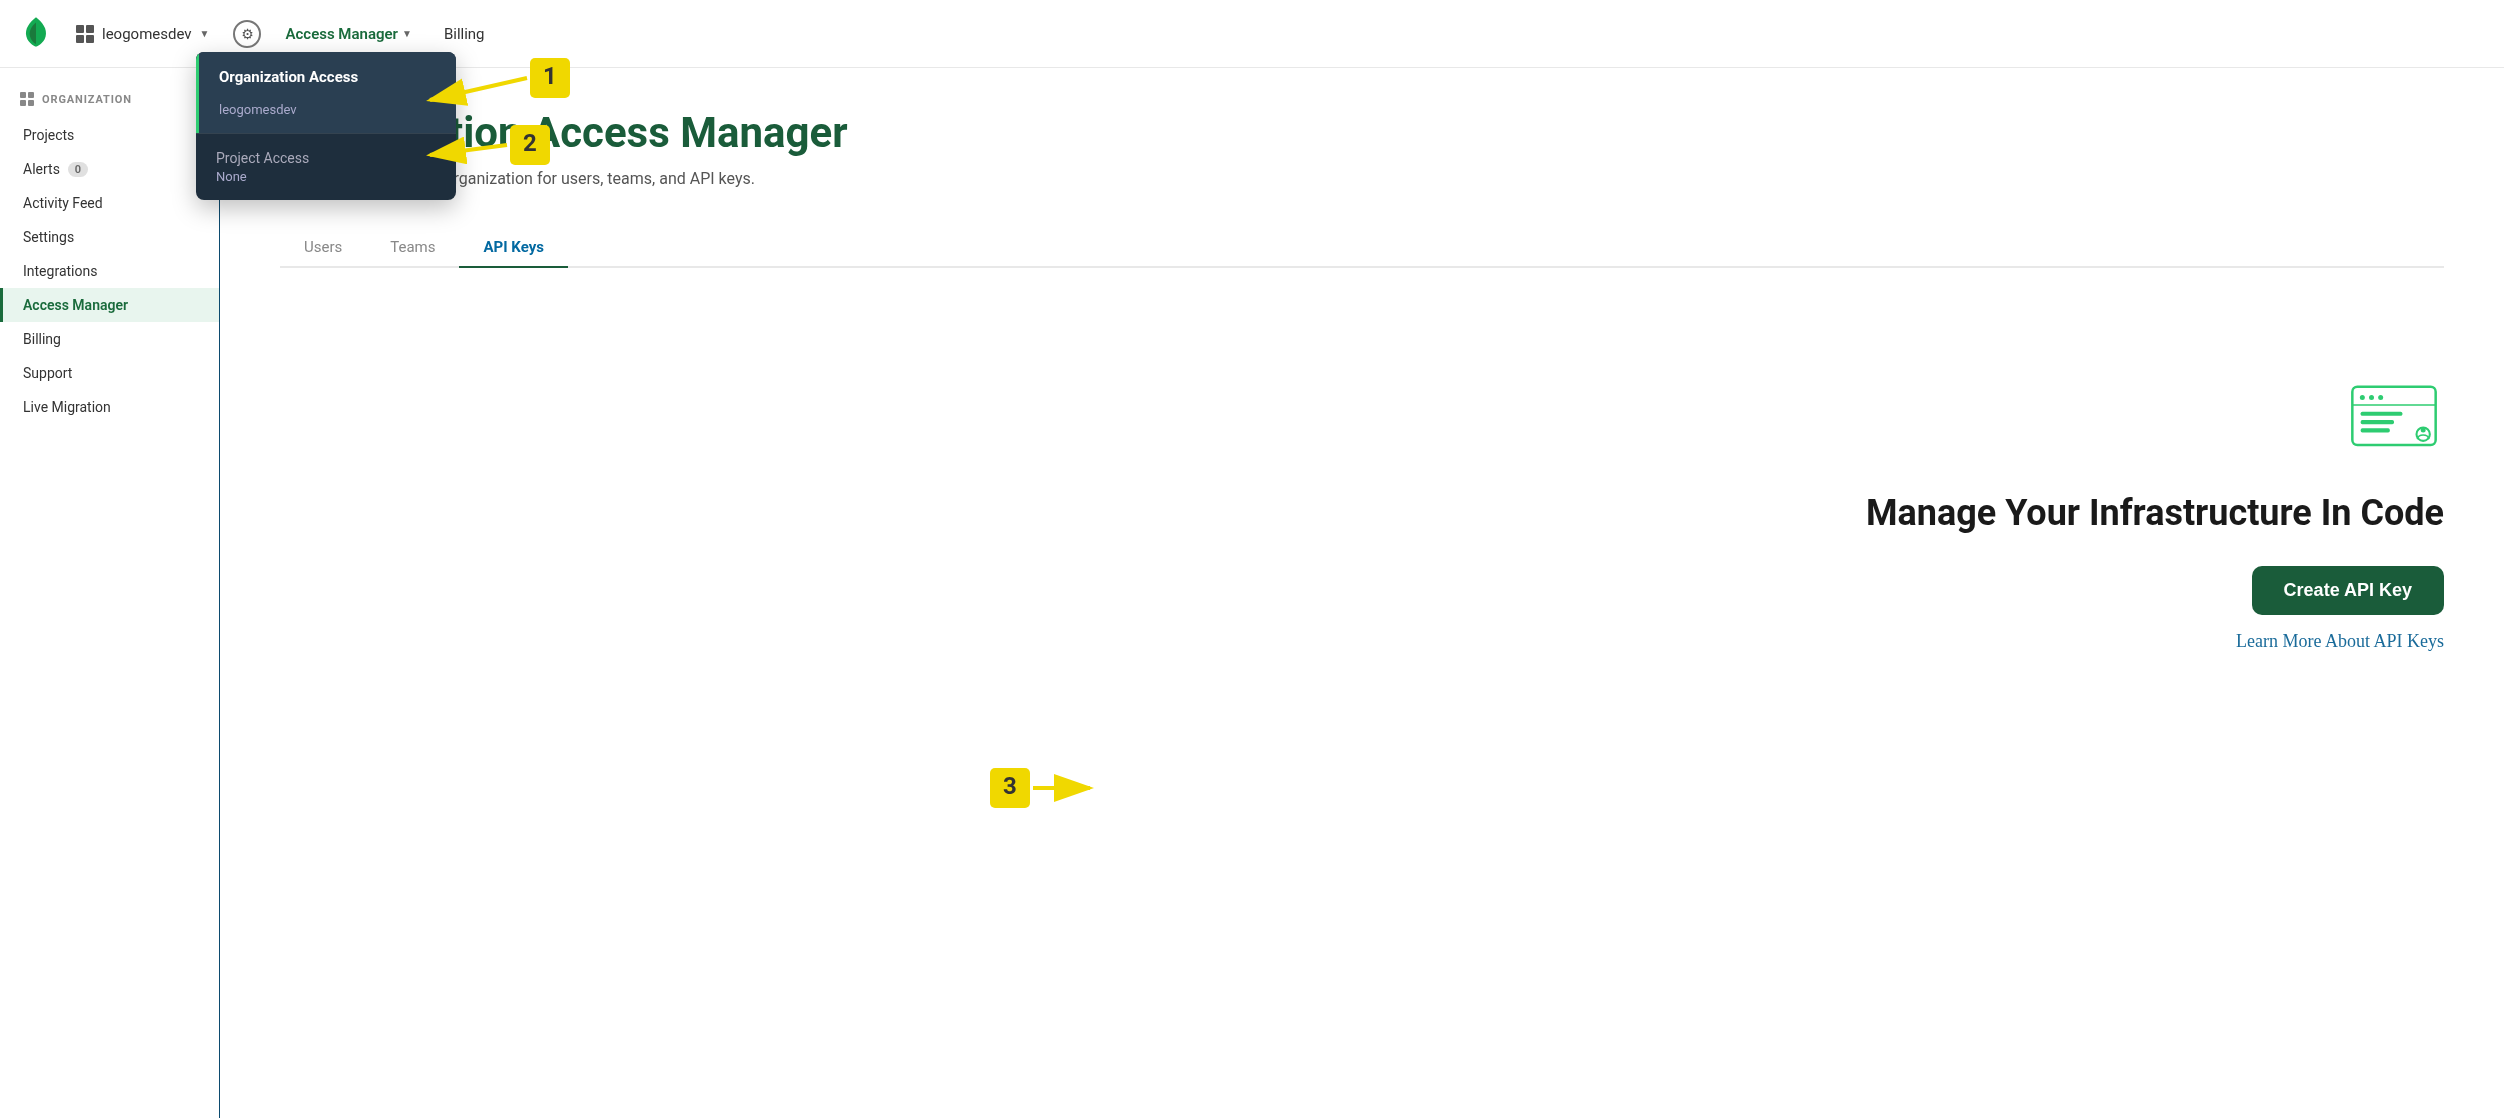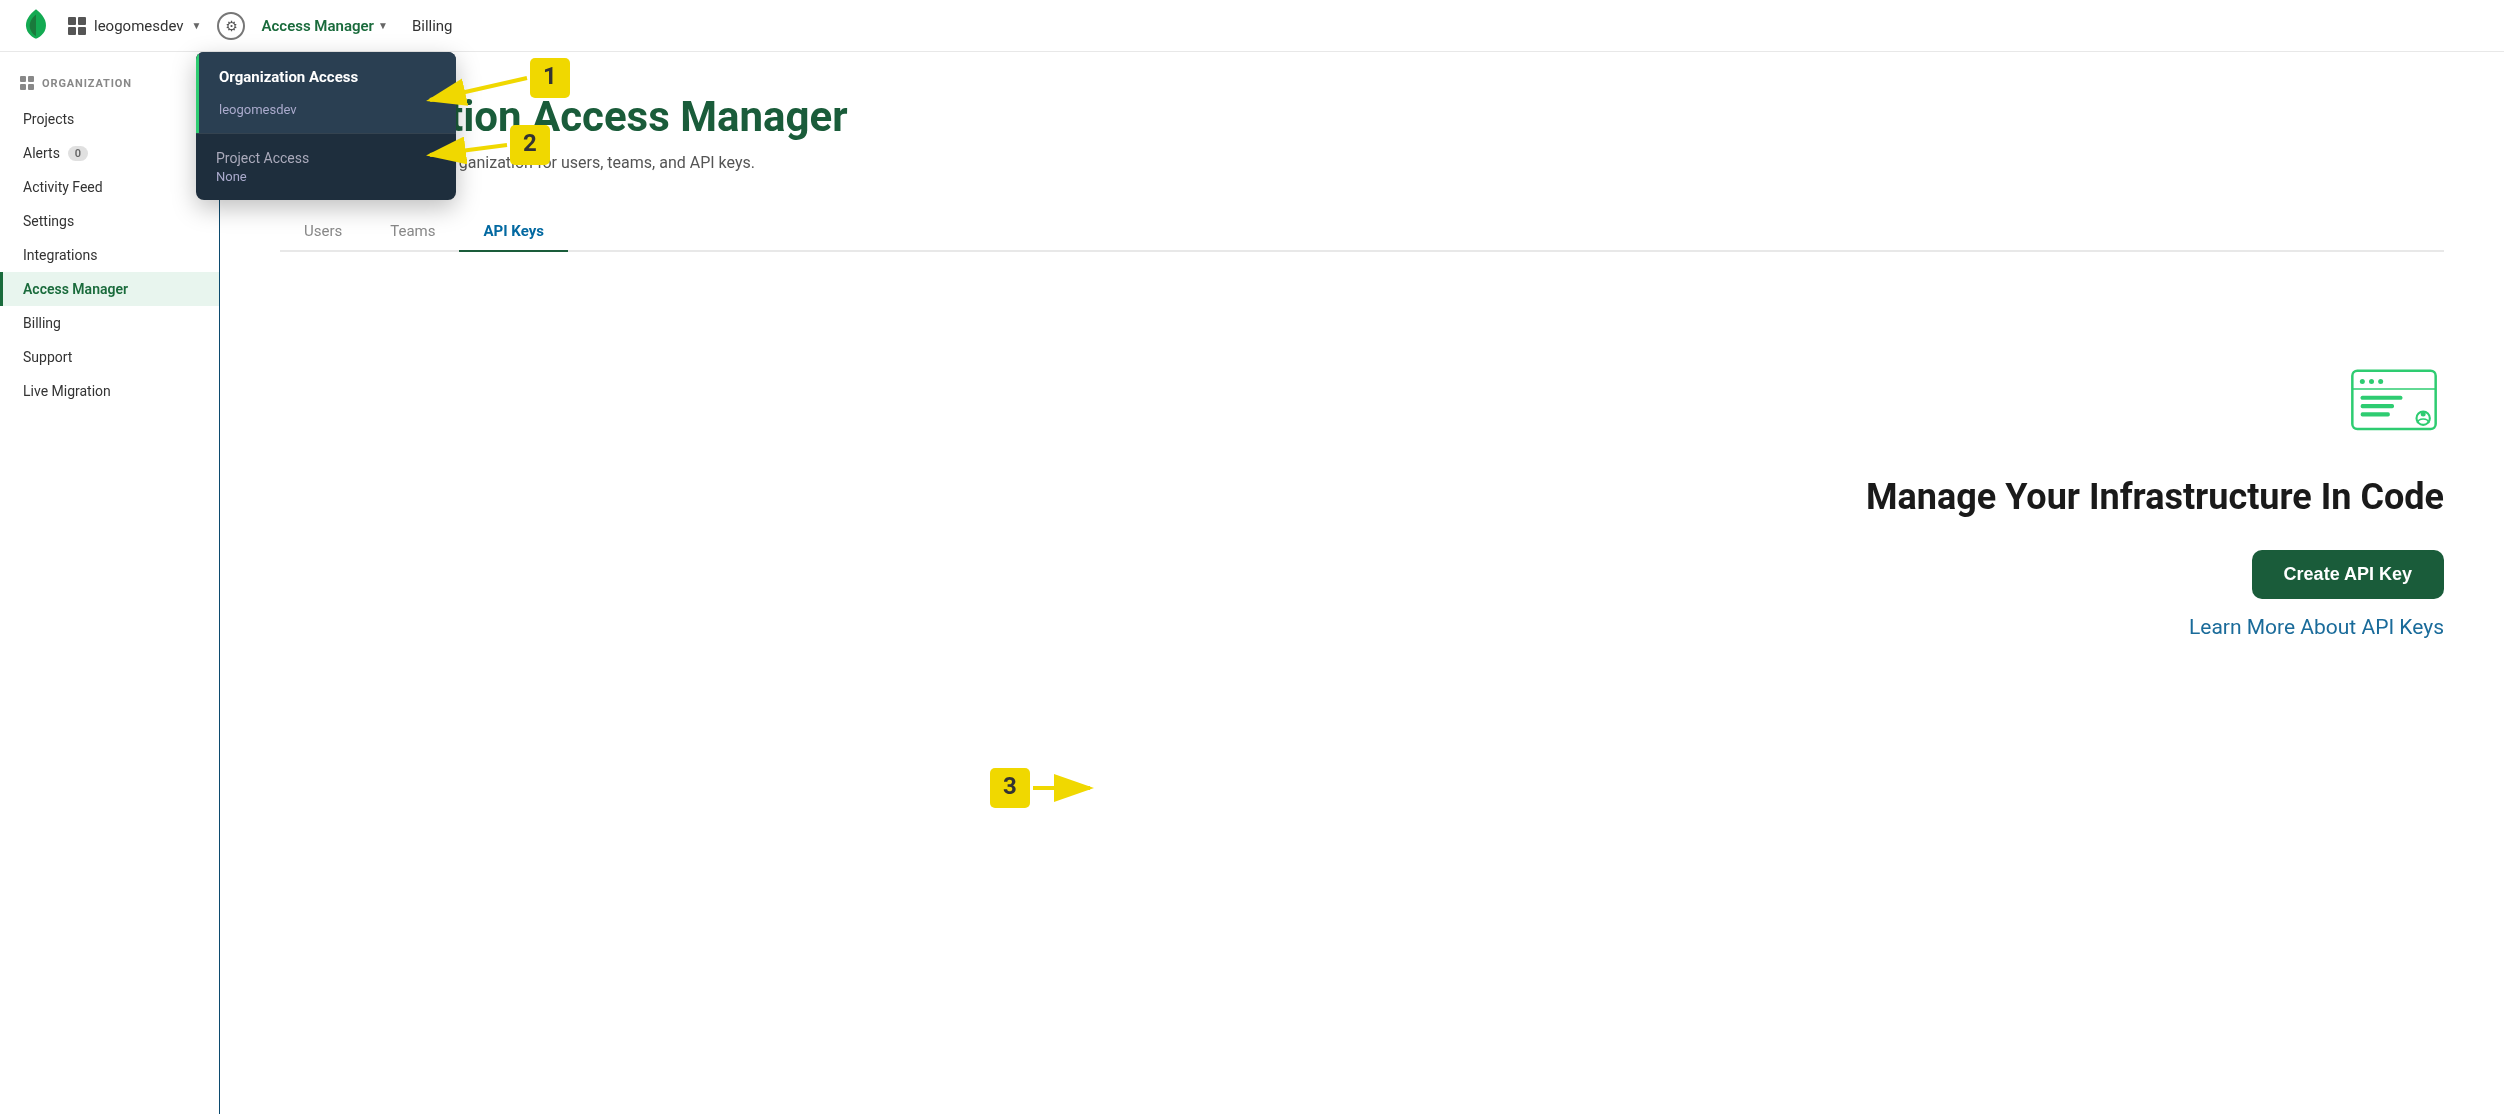--- a/index.html
+++ b/index.html
@@ -2,25 +2,25 @@
 <html><head>
   <meta charset="utf-8">
   <style>
     * { margin: 0; padding: 0; box-sizing: border-box; }
     body { font-family: -apple-system, BlinkMacSystemFont, 'Segoe UI', Roboto, sans-serif; background: #fff; color: #333; overflow-x: hidden; }
 
     
     .top-nav {
       display: flex;
       align-items: center;
-      height: 52px;
+      height: 68px;
       padding: 0 20px;
       border-bottom: 1px solid #e8e8e8;
       background: #fff;
-      gap: 8px;
+      gap: 16px;
       position: relative;
       z-index: 100;
     }
     .logo {
       width: 32px;
       height: 32px;
       flex-shrink: 0;
     }
     .org-selector {
       display: flex;
@@ -191,23 +191,24 @@
       border: none;
       border-radius: 10px;
       padding: 14px 32px;
       font-size: 18px;
       font-weight: 600;
       cursor: pointer;
       margin-bottom: 16px;
     }
     .learn-more-link {
       color: #1a6b9a;
-      font-size: 21px;
+      font-size: 18px;
       cursor: pointer;
       text-decoration: none;
+      font-family: Liberation Serif, serif;
     }
     .dropdown-menu {
       position: absolute;
       top: 52px;
       left: 196px;
       width: 260px;
       background: #1e2e3d;
       border-radius: 8px;
       overflow: hidden;
       z-index: 200;

